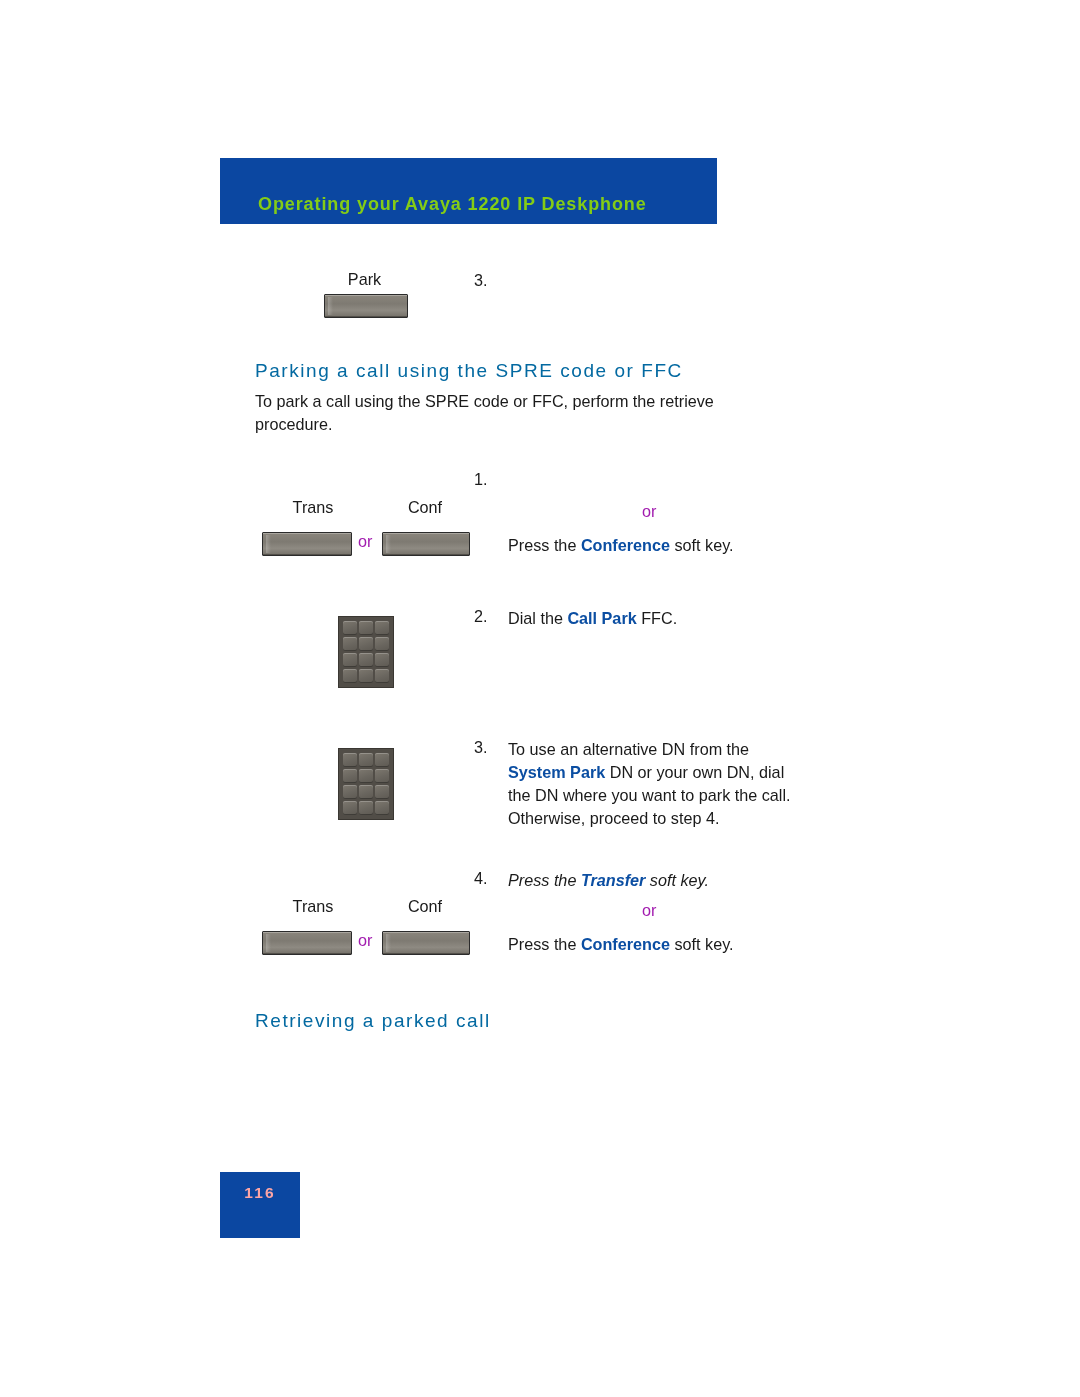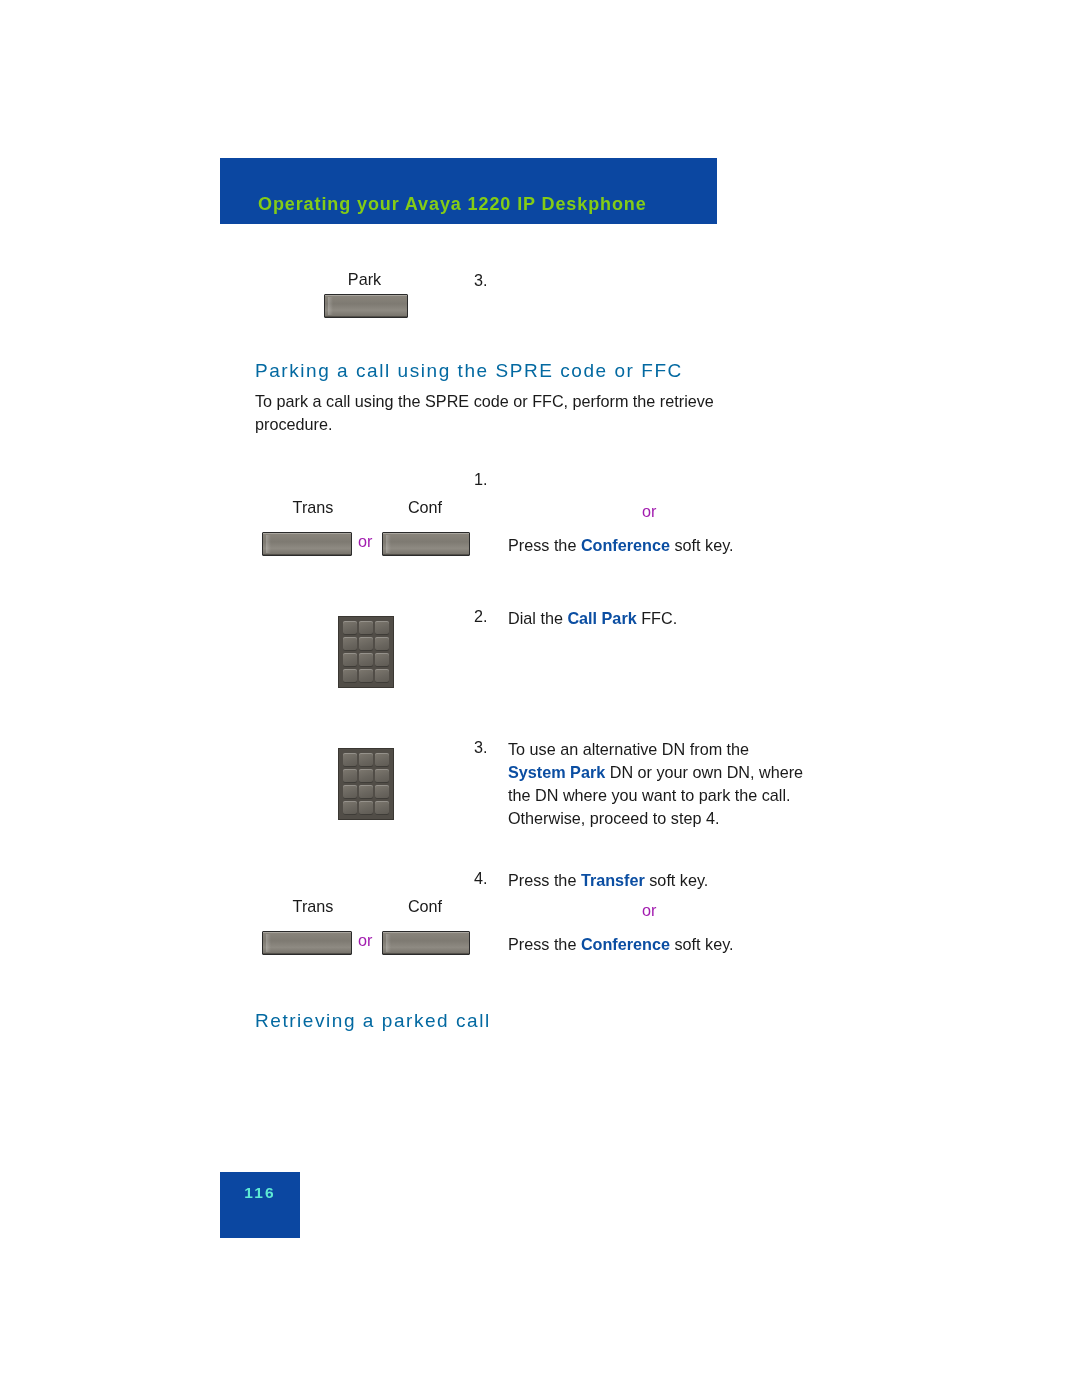--- a/index.html
+++ b/index.html
@@ -139,21 +139,21 @@
     height: 66px;
     background: #0B47A1;
   }
   .footer-page-num {
     position: absolute;
     left: 0; right: 0;
     top: 12px;
     text-align: center;
     font-size: 15.5px;
     font-weight: bold;
-    color: #5eead4;
+    color: #fca5a5;
     letter-spacing: 2.2px;
   }
 </style>
 </head>
 <body>
 
 <div class="page">
 
   <div class="header-bar">
     <div class="header-title">Operating your Avaya 1220 IP Deskphone</div>
@@ -216,25 +216,25 @@
     <div class="keypad-key"></div>
     <div class="keypad-key"></div>
     <div class="keypad-key"></div>
     <div class="keypad-key"></div>
     <div class="keypad-key"></div>
     <div class="keypad-key"></div>
   </div>
 
   <div class="step-num" style="left:474px; top:738px;">3.</div>
 
-  <div class="step-text" style="left:508px; top:738px; width:350px;"><span>To use an alternative DN from the</span><br><span class="kw">System Park</span><span> DN or your own DN, where</span><br><span>the DN where you want to park the call.</span><br><span>Otherwise, proceed to step 4.</span></div>
+  <div class="step-text" style="left:508px; top:738px; width:350px;"><span>To use an alternative DN from the</span><br><span class="kw">System Park</span><span> DN or your own DN, dial</span><br><span>the DN where you want to park the call.</span><br><span>Otherwise, proceed to step 4.</span></div>
 
   <div class="step-num" style="left:474px; top:869px;">4.</div>
 
-  <div class="step-text" style="left:508px; top:869px; width:330px;"><span>Press the </span><span class="kw">Transfer</span><span> soft key.</span></div>
+  <div class="step-text" style="left:508px; top:869px; width:330px;font-style:italic;"><span>Press the </span><span class="kw">Transfer</span><span> soft key.</span></div>
 
   <div class="or-word" style="left:642px; top:901px;">or</div>
 
   <div class="step-text" style="left:508px; top:933px; width:340px;"><span>Press the </span><span class="kw">Conference</span><span> soft key.</span></div>
 
   <div class="key-label" style="left:262px; top:897px; width:102px;">Trans</div>
 
   <div class="key-label" style="left:380px; top:897px; width:90px;">Conf</div>
 
   <div class="softkey" style="left:262px; top:931px; width:90px; height:24px;"></div>

